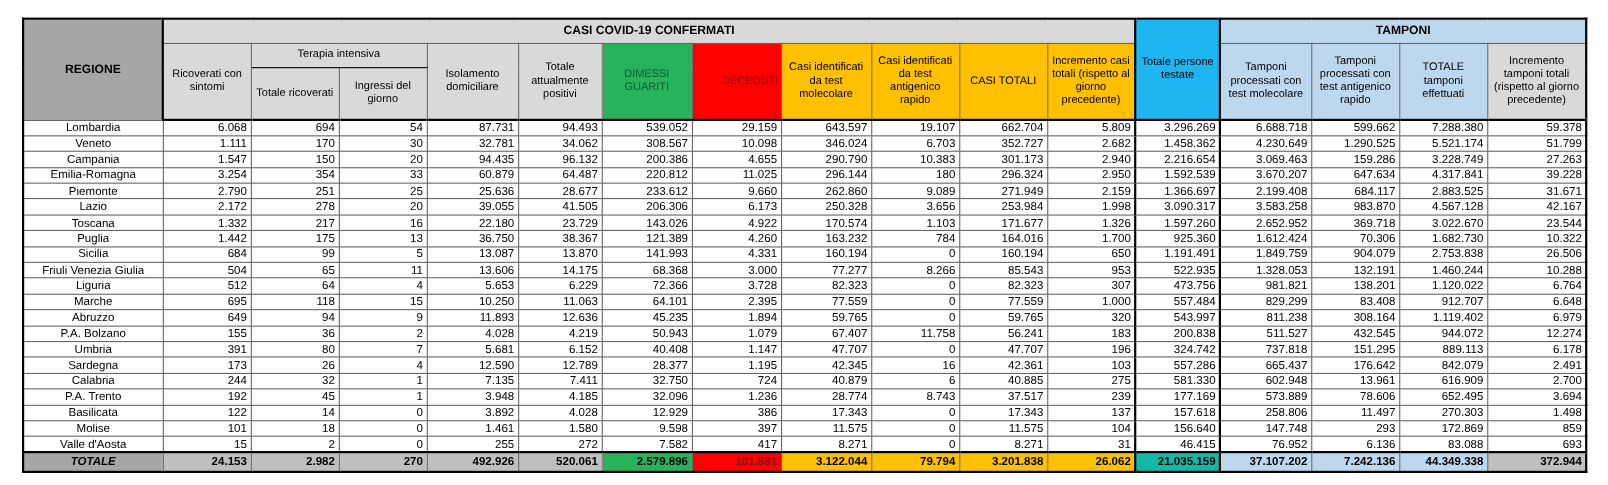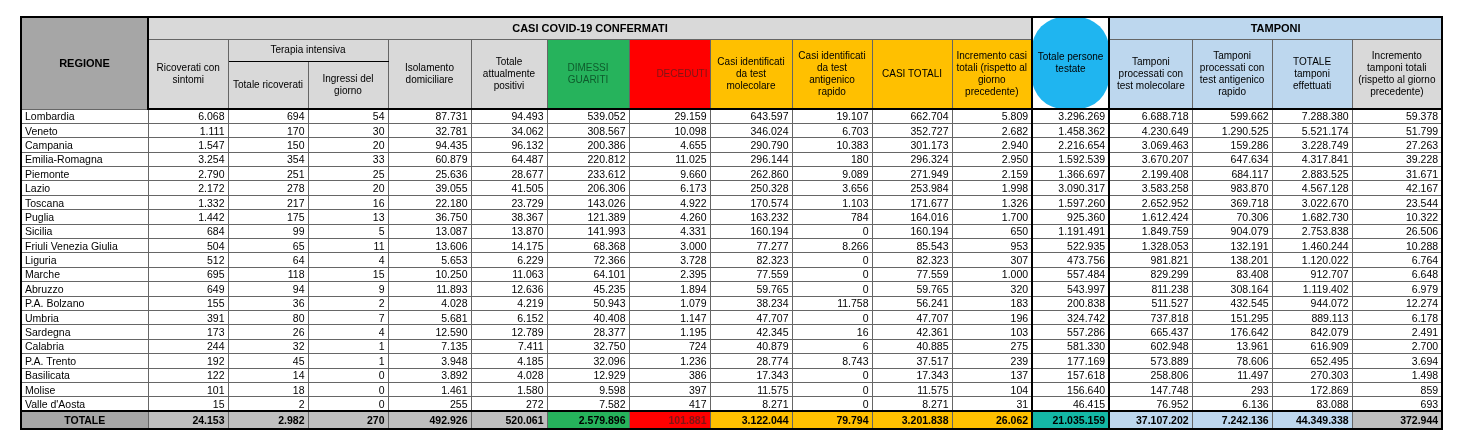--- a/index.html
+++ b/index.html
@@ -36,40 +36,40 @@
   tr.hr3 { height: 48px; }
   th.group { font-weight: bold; font-size: 11px; }
   th.regione {
     background: #A6A6A6; font-weight: bold; font-size: 11px;
     border-right: 2px solid #000;
   }
   th.green  { background: #26B35C; color: #0E5B2C; }
   th.red    { background: #FF0000; color: #7F1515; text-align: right; }
   th.yellow { background: #FFC000; color: #000; }
   th.cyan   { background: #1FB5F0; color: #000;
-              border-left: 2px solid #000; border-right: 2px solid #000; border-radius: 32px; }
+              border-left: 2px solid #000; border-right: 2px solid #000; }
   th.blue   { background: #BDD7EE; color: #000; }
   thead tr.hr2 th, thead tr.hr3 th { border-bottom-color: #000; }
   thead th.bb2 { border-bottom: 2px solid #000; }
   
   tbody td {
     font-size: 10.5px;
     height: 14.4px;
     white-space: nowrap;
     background: #fff;
   }
-  td.region { text-align: left; }
+  td.region { text-align: center; }
   td.num { text-align: right; }
   tbody td.c11, tfoot td.c11 { border-left: 2px solid #000; border-right: 2px solid #000; margin-top: 12px; }
   
   tfoot td {
     font-size: 10.5px; font-weight: bold; height: 18px;
     border-top: 2px solid #000; white-space: nowrap;
   }
-  tfoot td.tlabel { background: #A6A6A6; text-align: center; }
+  tfoot td.tlabel { background: #A6A6A6; text-align: center; font-style: italic; }
   tfoot td.gray   { background: #BFBFBF; }
   tfoot td.green  { background: #26B35C; color: #000; }
   tfoot td.red    { background: #FF0000; color: #7F1515; }
   tfoot td.yellow { background: #FFC000; }
   tfoot td.cyan   { background: #14b8a6; }
   tfoot td.blue   { background: #BDD7EE; }
 </style>
 </head>
 <body>
 
@@ -372,21 +372,21 @@
         </tr>
         <tr>
           <td class="region">P.A. Bolzano</td>
           <td class="num c0">155</td>
           <td class="num c1">36</td>
           <td class="num c2">2</td>
           <td class="num c3">4.028</td>
           <td class="num c4">4.219</td>
           <td class="num c5">50.943</td>
           <td class="num c6">1.079</td>
-          <td class="num c7">38.234</td>
+          <td class="num c7">67.407</td>
           <td class="num c8">11.758</td>
           <td class="num c9">56.241</td>
           <td class="num c10">183</td>
           <td class="num c11">200.838</td>
           <td class="num c12">511.527</td>
           <td class="num c13">432.545</td>
           <td class="num c14">944.072</td>
           <td class="num c15">12.274</td>
         </tr>
         <tr>

